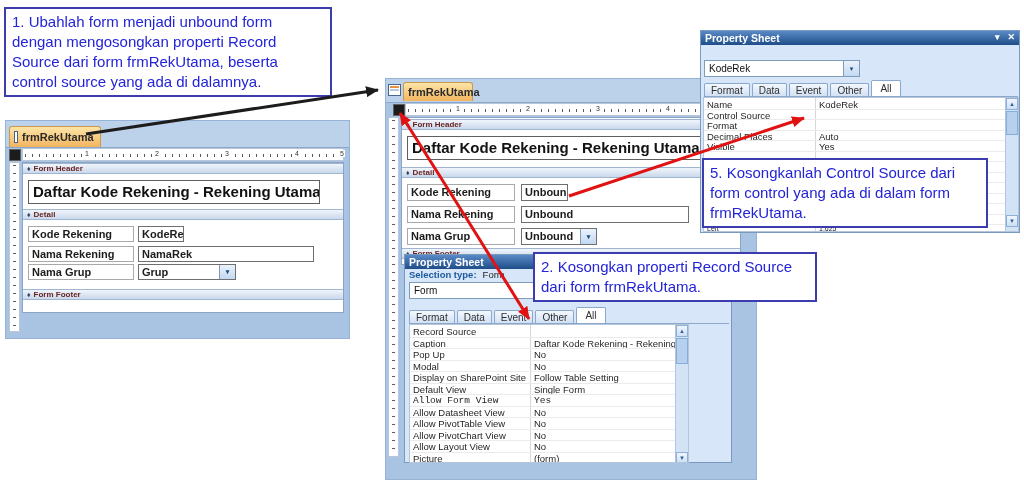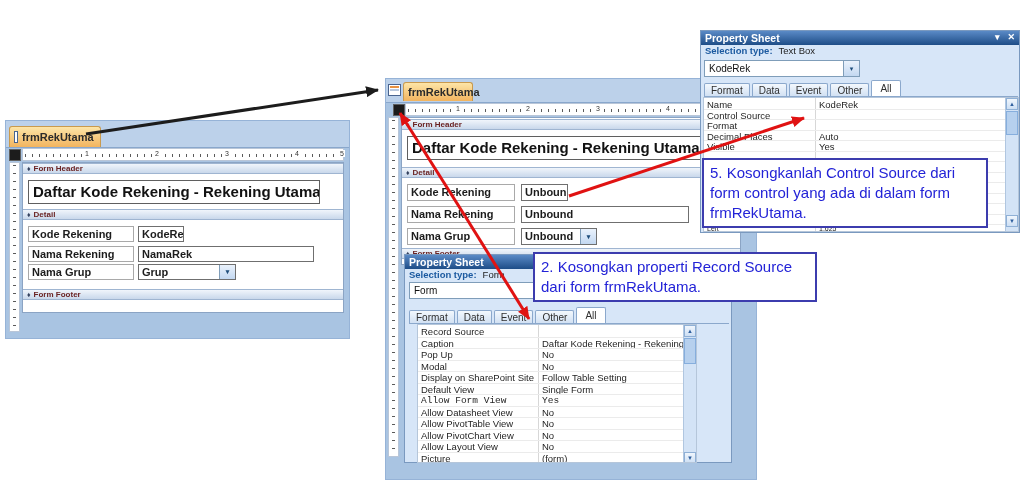--- a/index.html
+++ b/index.html
@@ -168,21 +168,21 @@
         <span>Form</span>
         <span class="cbtn">▾</span>
       </div>
       <div class="ps-tabs" style="left:4px;top:52px;width:320px;height:17px;">
         <div class="ptab">Format</div>
         <div class="ptab">Data</div>
         <div class="ptab">Event</div>
         <div class="ptab">Other</div>
         <div class="ptab sel">All</div>
       </div>
-      <div class="pgrid" style="left:4px;top:69px;width:280px;height:139px;margin-left:8px;">
+      <div class="pgrid" style="left:4px;top:69px;width:280px;height:139px;">
         <div class="colsep" style="left:120px;"></div>
         <div class="prow" style="top:0;height:11.5px;">
           <span class="pname">Record Source</span>
             <span class="pval" style="left:124px;"></span>
           <span class="minibtn" style="left:280px;top:0;width:13px;background:linear-gradient(#eaf2fc,#c3d8f1);color:#1e4d7b;">▾</span>
           <span class="minibtn" style="left:294px;top:0;width:14px;background:linear-gradient(#fcd79b,#f0b457);border-color:#b98a3f;color:#3d2c10;font-weight:bold;">…</span>
         </div>
         <div class="prow" style="top:11.5px;height:11.5px;">
             <span class="pname">Caption</span>
             <span class="pval" style="left:124px;">Daftar Kode Rekening - Rekening Utama</span>
@@ -236,23 +236,20 @@
     </div>
   </div>
 
   <div class="ps" style="left:700px;top:30px;width:320px;height:203px;z-index:10;">
     <div class="ps-title">
       <span>Property Sheet</span>
       <span class="ticons">
         <span>▾</span>
         <span>✕</span>
       </span>
-    </div>
-    <div class="ps-sel" style="top:14px;">
-      <b>Selection type:</b><span>Text Box</span>
     </div>
     <div class="ps-combo" style="left:3px;top:29px;width:156px;height:17px;">
       <span>KodeRek</span>
       <span class="cbtn">▾</span>
     </div>
     <div class="ps-tabs" style="left:3px;top:49px;width:314px;height:17px;">
       <div class="ptab">Format</div>
       <div class="ptab">Data</div>
       <div class="ptab">Event</div>
       <div class="ptab">Other</div>
@@ -292,20 +289,21 @@
           <span class="pval" style="left:115px;font-size:7px;">1.625"</span>
         </div>
       <div class="sb" style="right:0;top:0;width:13px;height:135px;">
         <span class="sbtn" style="top:0;">▲</span>
         <span class="sthumb" style="top:13px;height:24px;"></span>
         <span class="sbtn" style="top:117px;">▼</span>
       </div>
     </div>
   </div>
 
+  <div class="note" style="left:4px;top:7px;width:312px;">1. Ubahlah form menjadi unbound form dengan mengosongkan properti Record Source dari form frmRekUtama, beserta control source yang ada di dalamnya.</div>
   <div class="note" style="left:702px;top:158px;width:270px;">5. Kosongkanlah Control Source dari form control yang ada di dalam form frmRekUtama.</div>
   <div class="note" style="left:533px;top:252px;width:268px;">2. Kosongkan properti Record Source dari form frmRekUtama.</div>
 
   <svg class="arrows" width="1024" height="494" viewBox="0 0 1024 494">
     <defs>
       <marker id="ah-black" markerUnits="userSpaceOnUse" markerWidth="14" markerHeight="11" refX="12" refY="5.5" orient="auto">
         <path d="M0,0 L13,5.5 L0,11 Z" fill="#1c1c1c"></path>
       </marker>
       <marker id="ah-red" markerUnits="userSpaceOnUse" markerWidth="14" markerHeight="11" refX="12" refY="5.5" orient="auto">
         <path d="M0,0 L13,5.5 L0,11 Z" fill="#e01212"></path>

